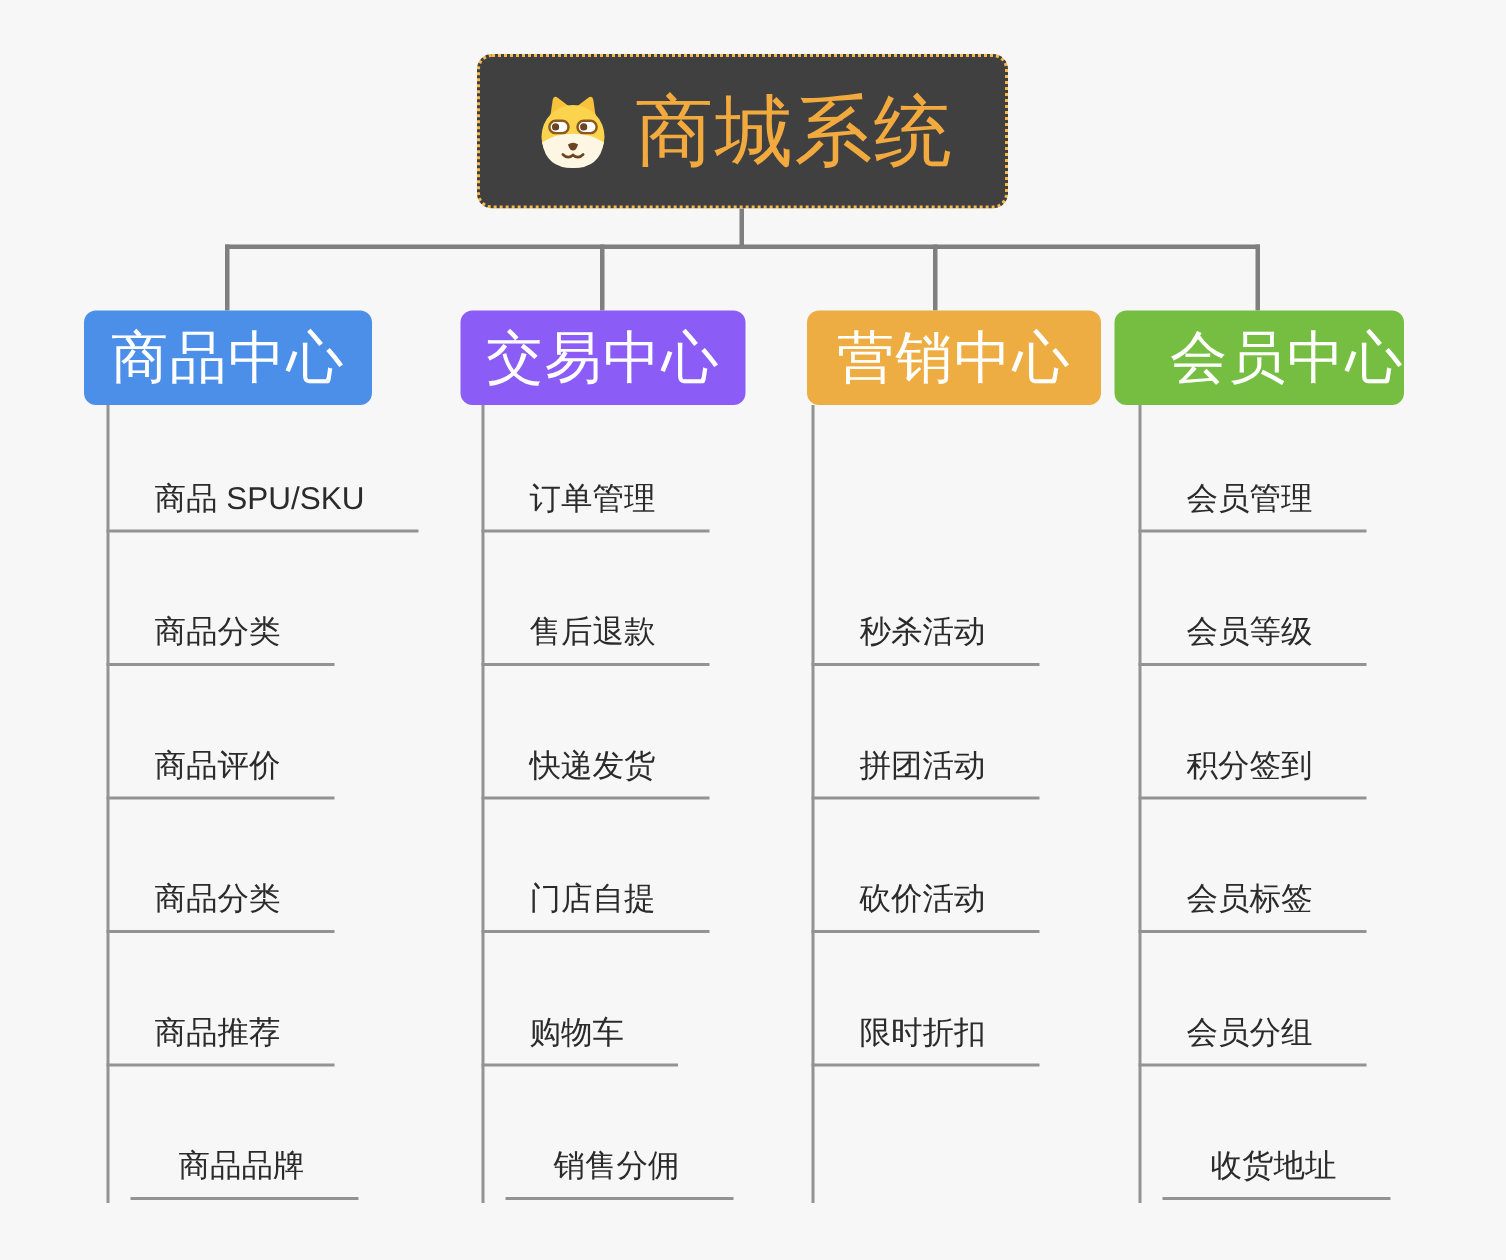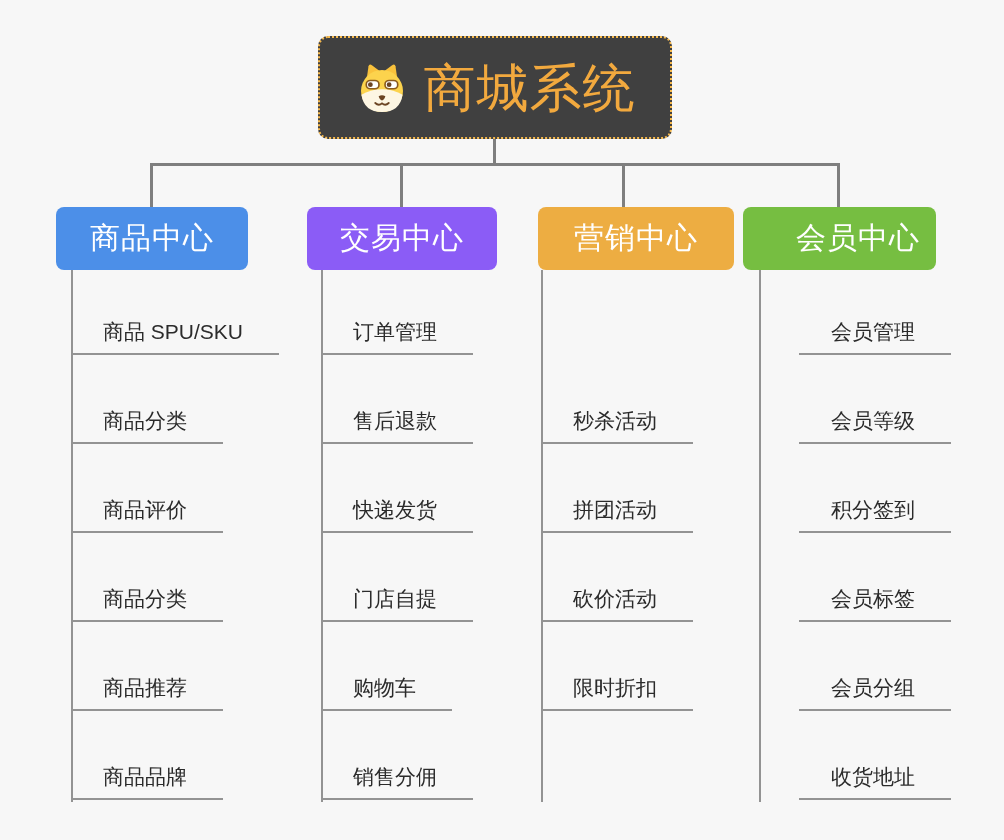--- a/index.html
+++ b/index.html
@@ -30,39 +30,39 @@
     background:#404040; border:2px dotted #F6B94D; border-radius:10px;
     display:flex; align-items:center; justify-content:center; gap:15px;
   }
   .root-title { font-size:52px; line-height:1; color:#F2A93E; letter-spacing:1px; }
   .dog { width:54px; height:54px; display:inline-flex; }
   .dog svg { width:54px; height:54px; }
 
   
   .branch {
     position:absolute; top:207px; height:63px; border-radius:8px;
-    color:#FFFFFF; font-size:30px; display:flex; align-items:center; justify-content:center;
+    color:#FFFFFF; font-size:38px; display:flex; align-items:center; justify-content:center;
     letter-spacing:1px; cursor:default;
   }
   .b1 { left:56px;  width:192px; }
   .b2 { left:307px; width:190px; }
   .b3 { left:526px; width:196px; }
   .b4 { left:743px; width:193px;padding-left:37px; }
 
   
   .item {
     position:absolute; height:47px;
     border-bottom:2px solid #939393;
     display:flex; align-items:flex-end;
     padding:0 36px 7px 32px;
     font-size:21px; color:#2B2B2B; white-space:nowrap;
   }
-  .c1 { left:71px; } .c2 { left:321px; } .c3 { left:541px; } .c4 { left:799px; }
+  .c1 { left:71px; } .c2 { left:321px; } .c3 { left:541px; } .c4 { left:759px; }
   .r1 { top:308px; } .r2 { top:397px; } .r3 { top:486px; }
-  .r4 { top:575px; } .r5 { top:664px; } .r6 { top:753px; }
+  .r4 { top:575px; } .r5 { top:664px; } .r6 { top:753px;margin-left:16px; }
 </style>
 </head>
 <body>
 
 <div class="canvas">
 
   <div class="line root-stub"></div>
   <div class="line hline"></div>
   <div class="line bstub-1"></div>
   <div class="line bstub-2"></div>

